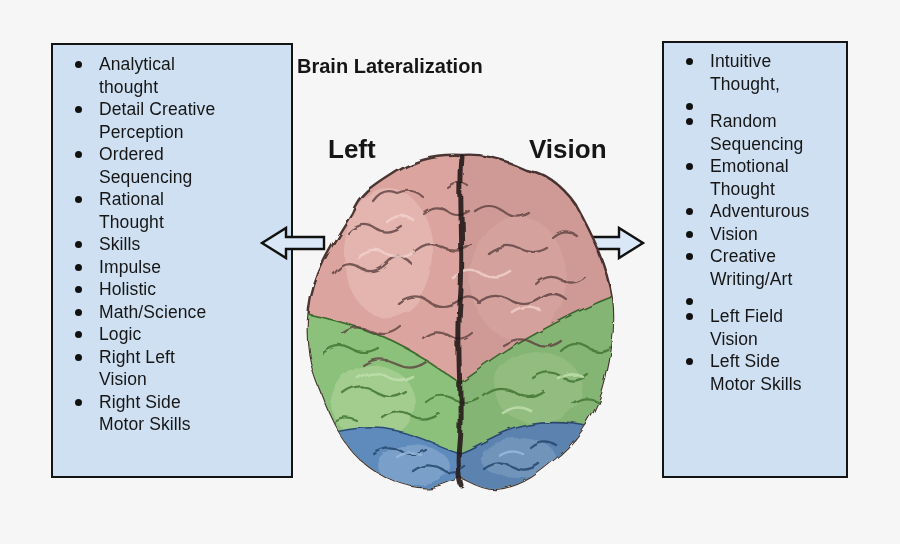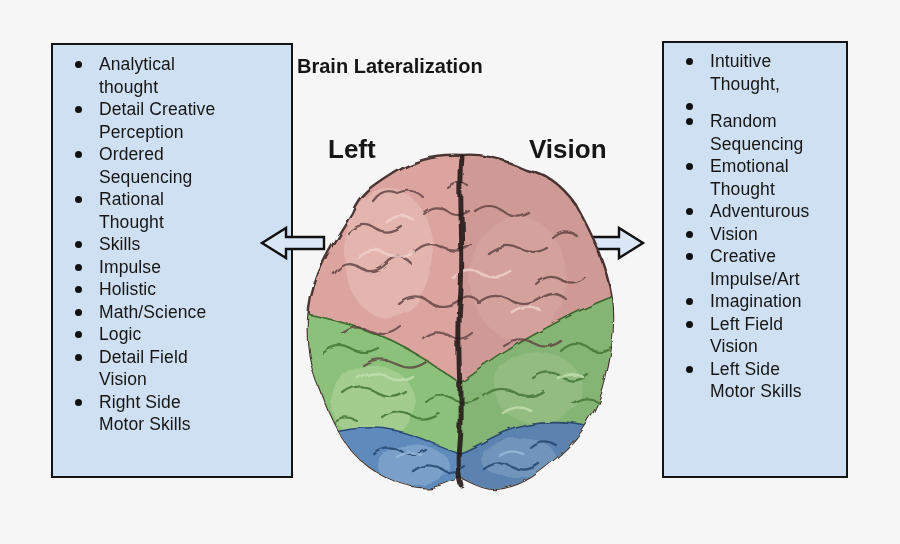--- a/index.html
+++ b/index.html
@@ -96,21 +96,21 @@
         <span class="itext">Math/Science</span>
       </li>
 
       <li>
         <span class="dot"></span>
         <span class="itext">Logic</span>
       </li>
 
       <li>
         <span class="dot"></span>
-        <span class="itext">Detail Field
+        <span class="itext">Right Left
 Vision</span>
       </li>
 
       <li>
         <span class="dot"></span>
         <span class="itext">Right Side
 Motor Skills</span>
       </li>
     </ul>
 </div>
@@ -147,26 +147,25 @@
       </li>
 
       <li>
         <span class="dot"></span>
         <span class="itext">Vision</span>
       </li>
 
       <li>
         <span class="dot"></span>
         <span class="itext">Creative
-Impulse/Art</span>
-      </li>
-
-      <li>
-        <span class="dot"></span>
-        <span class="itext">Imagination</span>
+Writing/Art</span>
+      </li>
+
+      <li>
+        <span class="dot"></span>
       </li>
 
       <li>
         <span class="dot"></span>
         <span class="itext">Left Field
 Vision</span>
       </li>
 
       <li>
         <span class="dot"></span>

